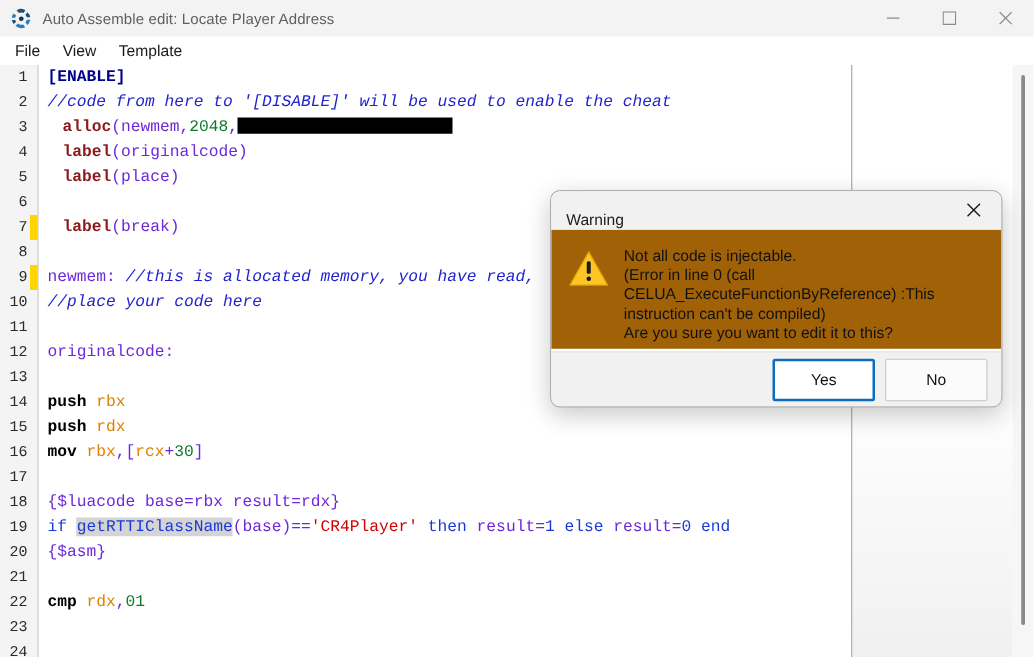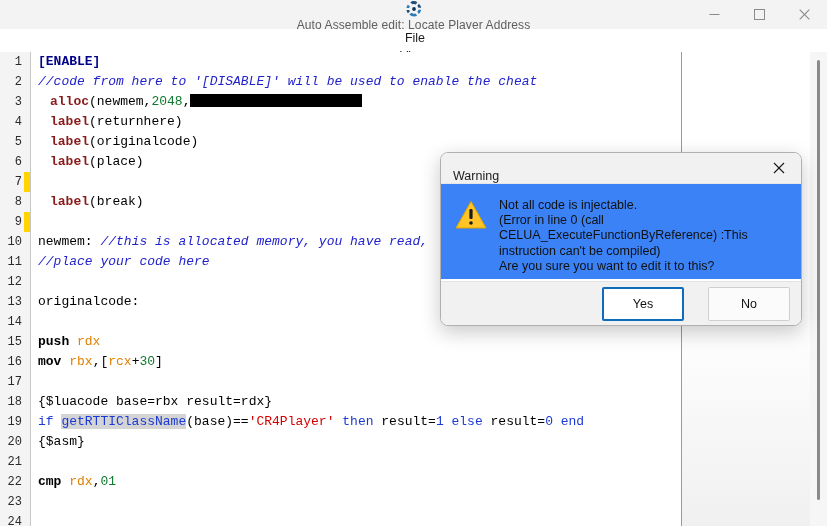--- a/index.html
+++ b/index.html
@@ -23,21 +23,20 @@
   
   .titlebar {
     position: absolute;
     top: 0; left: 0;
     width: 827px;
     height: 29px;
     background: #f3f3f3;
     border-bottom: 1px solid #e8e8e8;
     display: flex;
     align-items: center;
-    flex-direction: column;
   }
   .app-icon {
     width: 18px;
     height: 18px;
     margin-left: 8px;
     margin-right: 8px;
     flex: 0 0 auto;
     display: block;
   }
   .title-text {
@@ -64,21 +63,20 @@
   
   .menubar {
     position: absolute;
     top: 29px; left: 0;
     width: 827px;
     height: 23px;
     background: #ffffff;
     display: flex;
     align-items: center;
     border-bottom: 1px solid #d8d8d8;
-    flex-direction: column;
   }
   .menu-item {
     font-size: 12.5px;
     color: #1a1a1a;
     padding: 2px 9px;
     white-space: nowrap;
   }
   .menu-item:first-child { margin-left: 3px; }
 
   
@@ -146,21 +144,21 @@
     height: 20px;
     background: #ffd400;
   }
   .code-area .line {
     padding-left: 7px;
     color: #000000;
   }
 
   
   .t-kw      { color: #8b1a1a; font-weight: bold; margin-left: 12px; }   
-  .t-id      { color: #000000; }
+  .t-id      { color: #6d28d9; }
   .t-num     { color: #0f7a2e; }
   .t-cmt     { color: #2222cc; font-style: italic; }
   .t-sect    { color: #00008b; font-weight: bold; }   
   .t-mn      { color: #000000; font-weight: bold; }   
   .t-reg     { color: #e08000; }
   .t-lua-kw  { color: #1a39d6; }
   .t-lua-str { color: #d40000; }
   .t-lua-fn  { color: #1a39d6; background: #d4d4d4; }
   .t-lua-num { color: #1a39d6; }
   .redact {
@@ -220,21 +218,21 @@
     right: 0; top: 0;
     width: 44px;
     height: 30px;
     display: flex;
     align-items: center;
     justify-content: center;
   }
   .dlg-body {
     position: relative;
     height: 95px;
-    background: #3b82f6;
+    background: #a16207;
     display: flex;
     padding: 14px 12px 0 14px;
     box-sizing: border-box;
   }
   .warn-icon {
     flex: 0 0 auto;
     width: 32px;
     height: 30px;
     margin-right: 12px;
     margin-top: 2px;
@@ -263,21 +261,21 @@
     width: 82px;
     height: 34px;
     border: 1px solid #cfcfcf;
     border-radius: 2px;
     background: #fbfbfb;
     font-size: 12.5px;
     color: #111111;
     display: flex;
     align-items: center;
     justify-content: center;
-    margin-left: 24px;
+    margin-left: 8px;
     box-sizing: border-box;
   }
   .dlg-btn.default {
     border: 2px solid #0f6cbd;
     background: #ffffff;
   }
 </style>
 </head>
 <body>
 
@@ -352,21 +350,20 @@
     </div>
 
     <div class="code-area">
 
       <div class="line"><span class="t-sect">[ENABLE]</span></div>
 
       <div class="line"><span class="t-cmt">//code from here to '[DISABLE]' will be used to enable the cheat</span></div>
 
       <div class="line"><span class="t-kw">alloc</span><span class="t-id">(newmem,</span><span class="t-num">2048</span><span class="t-id">,</span><span class="redact">REDACTED-ADDRESS-VALUE</span></div>
 
-      <div class="line"><span class="t-kw">label</span><span class="t-id">(returnhere)</span></div>
 
       <div class="line"><span class="t-kw">label</span><span class="t-id">(originalcode)</span></div>
 
       <div class="line"><span class="t-kw">label</span><span class="t-id">(place)</span></div>
 
       <div class="line"></div>
 
       <div class="line"><span class="t-kw">label</span><span class="t-id">(break)</span></div>
 
       <div class="line"></div>
@@ -375,20 +372,21 @@
 
       <div class="line"><span class="t-cmt">//place your code here</span></div>
 
       <div class="line"></div>
 
       <div class="line"><span class="t-id">originalcode:</span></div>
 
 
       <div class="line"></div>
 
+      <div class="line"><span class="t-mn">push </span><span class="t-reg">rbx</span></div>
 
       <div class="line"><span class="t-mn">push </span><span class="t-reg">rdx</span></div>
 
       <div class="line"><span class="t-mn">mov </span><span class="t-reg">rbx</span><span class="t-id">,[</span><span class="t-reg">rcx</span><span class="t-id">+</span><span class="t-num">30</span><span class="t-id">]</span></div>
 
       <div class="line"></div>
 
       <div class="line"><span class="t-id">{$luacode base=rbx result=rdx}</span></div>
 
       <div class="line"><span class="t-lua-kw">if </span><span class="t-lua-fn">getRTTIClassName</span><span class="t-id">(base)==</span><span class="t-lua-str">'CR4Player'</span><span class="t-lua-kw"> then </span><span class="t-id">result=</span><span class="t-lua-num">1</span><span class="t-lua-kw"> else </span><span class="t-id">result=</span><span class="t-lua-num">0</span><span class="t-lua-kw"> end</span></div>

